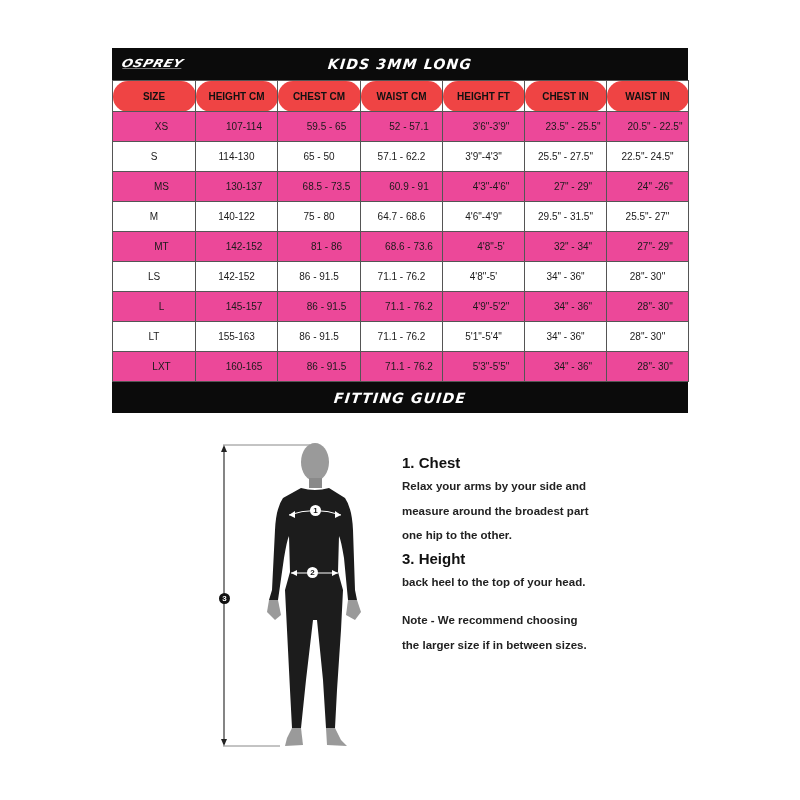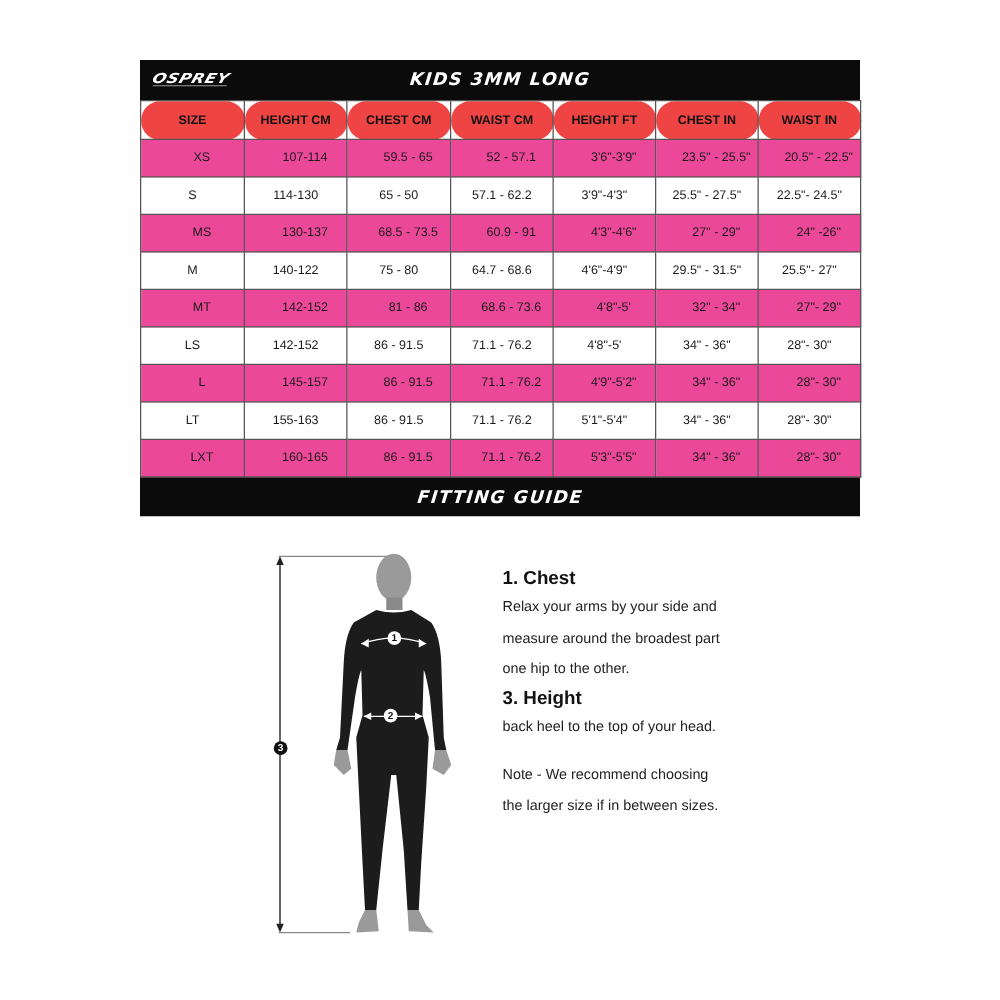--- a/index.html
+++ b/index.html
@@ -17,21 +17,21 @@
   tr.shade td { background:#ec4899;padding-left:15px; }
   tr.plain td { background:#ffffff; }
   col.c0 { width:83px; } col.c1 { width:82px; } col.c2 { width:83px; } col.c3 { width:82px; }
   col.c4 { width:82px; } col.c5 { width:82px; } col.c6 { width:82px; }
 
   .footer-band { height:31px; }
 
   .figure { position:absolute; left:205px; top:440px; width:170px; height:315px; }
   .guide { position:absolute; left:402px; top:452px; width:230px; }
   .guide h3 { margin:0; font-size:15px; font-weight:bold; line-height:22px; color:#111; }
-  .guide p { margin:0; font-size:11.5px; font-weight:normal; color:#222; line-height:24.5px; }
+  .guide p { margin:0; font-size:11.5px; font-weight:bold; color:#222; line-height:24.5px; }
   .guide .note { margin-top:14px; }
 </style>
 </head>
 <body>
 
 <div class="chart">
   <div class="band">
     <span class="logo">OSPREY</span>
     <span class="band-title">KIDS 3MM LONG</span>
   </div>

